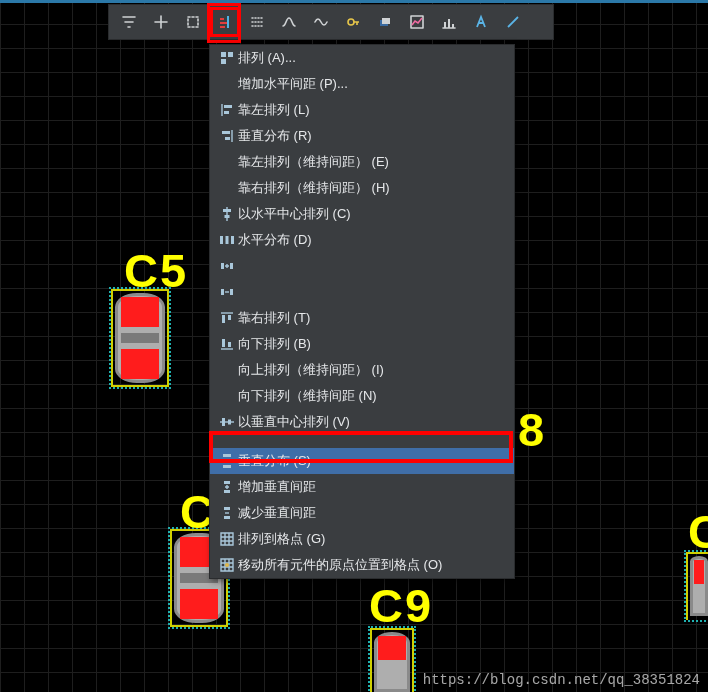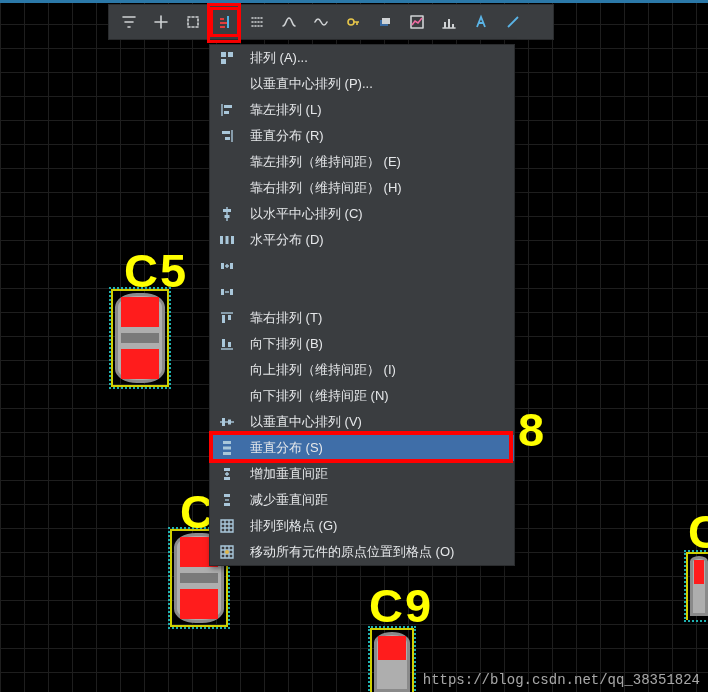--- a/index.html
+++ b/index.html
@@ -171,34 +171,35 @@
     font-size: 13px;
     z-index: 30;
     box-shadow: 2px 2px 6px rgba(0,0,0,0.5);
   }
   .menu-row {
     display: flex;
     align-items: center;
     height: 26px;
     padding: 0 10px 0 8px;
     box-sizing: border-box;
-    gap: 14px;
+    gap: 2px;
   }
   .menu-icon-slot {
     width: 18px;
     height: 18px;
     display: flex;
     align-items: center;
     justify-content: center;
     color: #9fb8c9;
     font-size: 12px;
   }
   .menu-label { flex: 1 1 auto; white-space: nowrap; }
   .menu-selected {
     background: #3f6ea8;
+    margin-top: 13px;
   }
   .menu-redbox {
     position: absolute;
     left: 209px;
     width: 304px;
     height: 32px;
     border: 4px solid #ff0000;
     box-sizing: border-box;
     z-index: 40;
     pointer-events: none;
@@ -339,21 +340,21 @@
         <svg class="mi" viewBox="0 0 16 16">
           <rect x="2" y="2" width="5" height="5" fill="#a9c7da"></rect>
           <rect x="9" y="2" width="5" height="5" fill="#a9c7da"></rect>
           <rect x="2" y="9" width="5" height="5" fill="#a9c7da"></rect>
         </svg>
       </span>
       <span class="menu-label">排列 (A)...</span>
     </div>
     <div class="menu-row">
       <span class="menu-icon-slot"></span>
-      <span class="menu-label">以垂直中心排列 (P)...</span>
+      <span class="menu-label">增加水平间距 (P)...</span>
     </div>
     <div class="menu-row">
       <span class="menu-icon-slot">
         <svg class="mi" viewBox="0 0 16 16">
           <path stroke="#a9c7da" stroke-width="1.4" fill="none" d="M3 2v12"></path>
           <rect x="5" y="3" width="8" height="3" fill="#a9c7da"></rect>
           <rect x="5" y="9" width="5" height="3" fill="#a9c7da"></rect>
         </svg>
       </span>
       <span class="menu-label">靠左排列 (L)</span>

